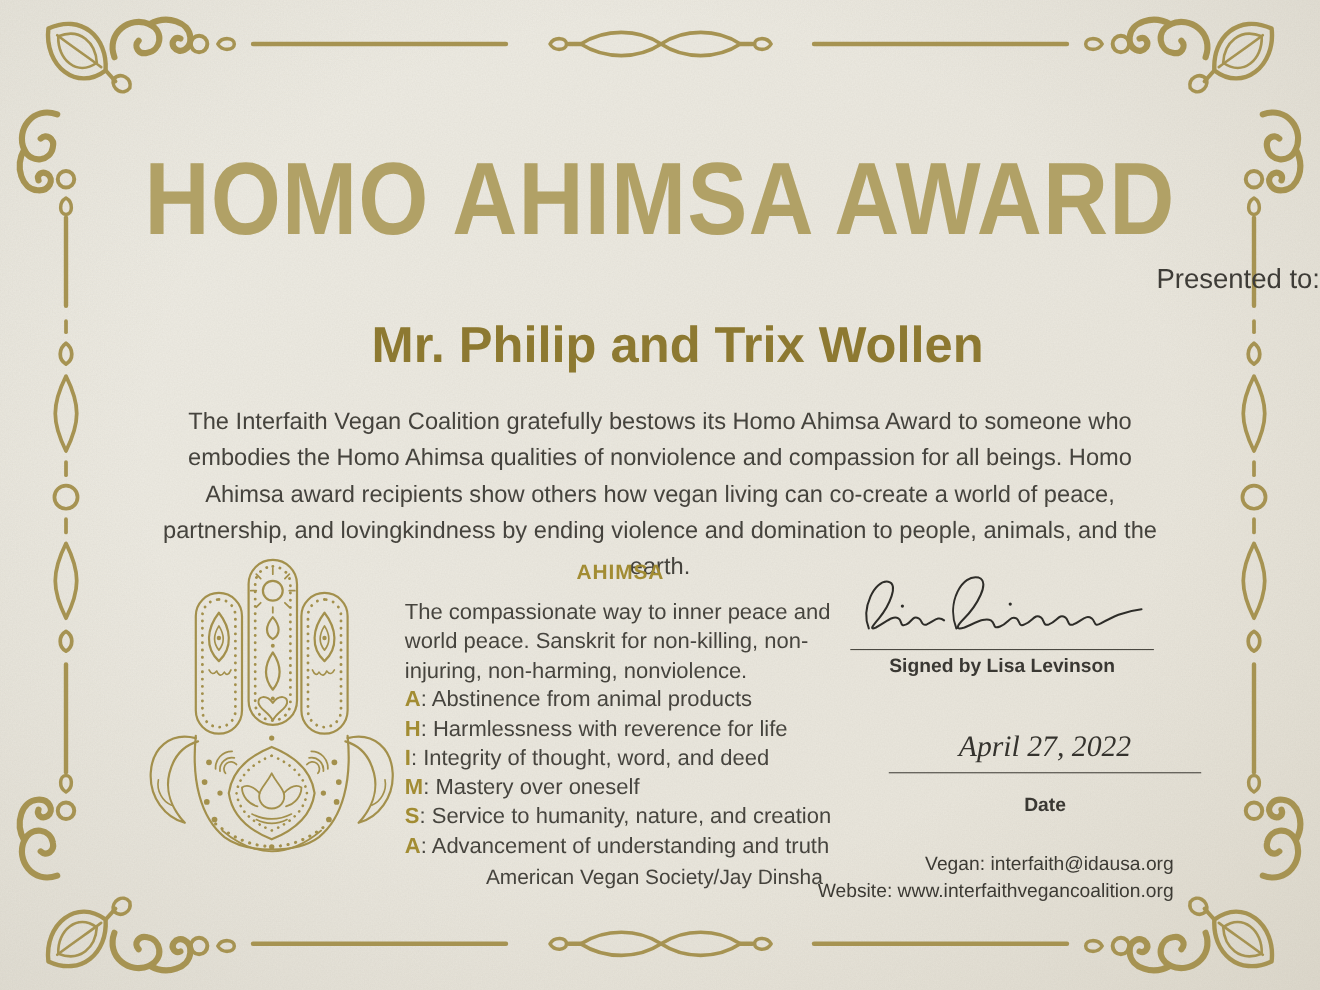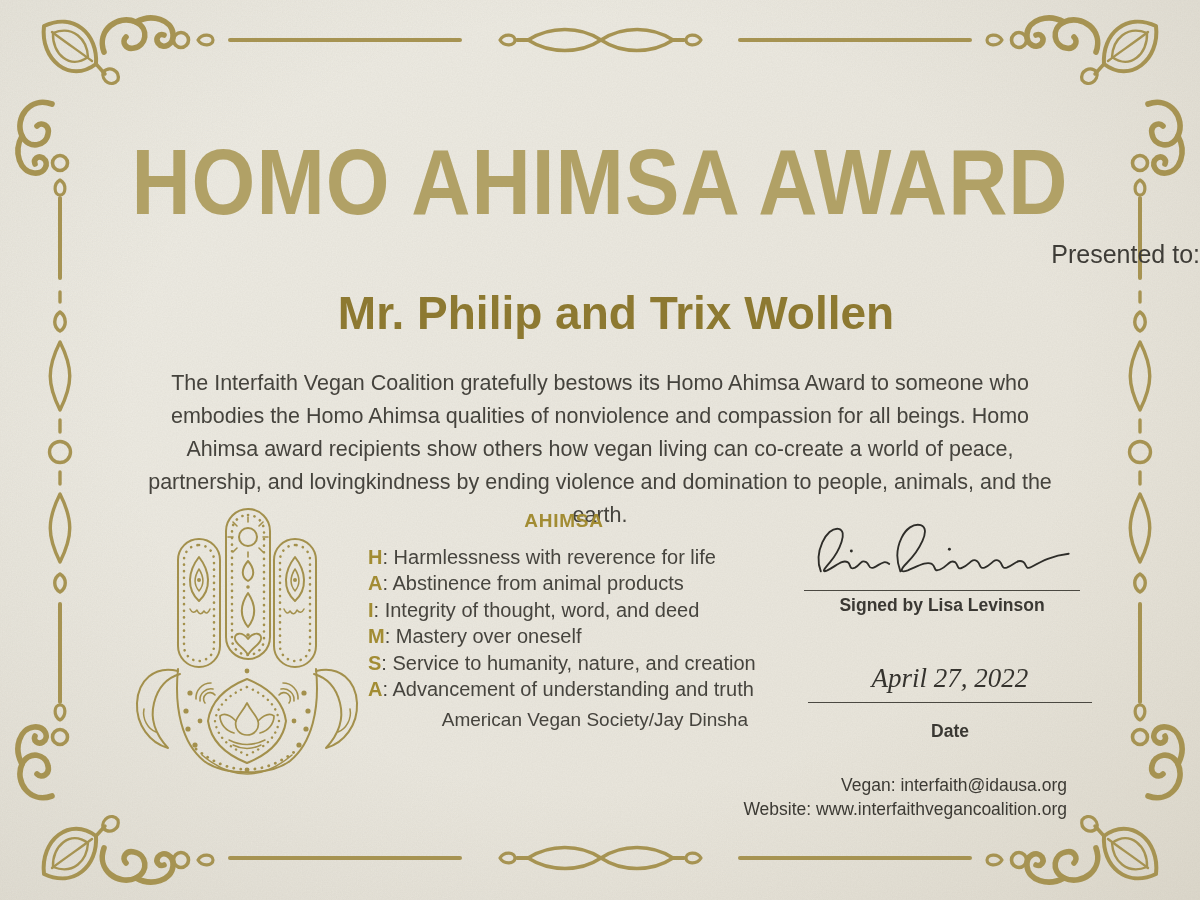--- a/index.html
+++ b/index.html
@@ -17,21 +17,21 @@
   }
   .presented{position:absolute;left:0;top:240px;width:100%;text-align:right;font-size:25px;color:#3e3c37;}
   .recipient{position:absolute;left:16px;top:286px;width:100%;text-align:center;font-size:46px;font-weight:bold;color:#8d7931;}
   .description{position:absolute;left:135px;top:367px;width:930px;text-align:center;font-size:21.5px;line-height:33px;color:#45433d;}
   .hamsa{position:absolute;left:132px;top:497px;}
   .ahimsa-col{position:absolute;left:368px;top:508px;width:392px;font-size:20px;line-height:26.5px;color:#46443e;}
   .ahimsa-heading{text-align:center;font-weight:bold;font-size:19px;letter-spacing:0.8px;color:#a28c33;margin-bottom:9px;}
   .acro-letter{font-weight:bold;color:#a28c33;}
   .acro-sep{white-space:pre;}
   .attribution{font-size:19px;text-align:right;padding-right:12px;margin-top:4px;color:#45433d;}
-  .sign-col{position:absolute;left:804px;top:514px;width:276px;text-align:center;}
+  .sign-col{position:absolute;left:773px;top:514px;width:276px;text-align:center;}
   .sig-svg{display:block;margin:0 auto 2px auto;}
   .rule{border:none;border-top:1.4px solid #4a4841;margin:0;}
   .sign-label{font-weight:bold;font-size:17.5px;color:#3a3833;margin-top:4px;}
   .date-col{position:absolute;left:808px;top:663px;width:284px;text-align:center;}
   .date-value{font-family:"Liberation Serif",serif;font-style:italic;font-size:27px;color:#35332e;}
   .date-col .rule{margin-top:8px;}
   .date-label{font-weight:bold;font-size:17.5px;color:#3a3833;margin-top:18px;}
   .contact{position:absolute;left:690px;top:773px;width:377px;text-align:right;font-size:17.5px;line-height:24px;color:#3c3a34;}
 </style>
 </head>
@@ -159,22 +159,23 @@
         <circle cx="162" cy="224" r="2.4"></circle>
         <circle cx="68" cy="224" r="2.4"></circle>
         <circle cx="115" cy="273" r="2.4"></circle>
       <circle cx="116" cy="90" r="1.8"></circle>
         <circle cx="116" cy="138" r="1.8"></circle>
     </g>
   </svg>
 
   <div class="ahimsa-col">
     <div class="ahimsa-heading">AHIMSA</div>
+    <div>The compassionate way to inner peace and world peace. Sanskrit for non-killing, non-injuring, non-harming, nonviolence.</div>
+    <div><span class="acro-letter">A</span><span class="acro-sep">: </span><span>Abstinence from animal products</span></div>
     <div><span class="acro-letter">H</span><span class="acro-sep">: </span><span>Harmlessness with reverence for life</span></div>
-    <div><span class="acro-letter">A</span><span class="acro-sep">: </span><span>Abstinence from animal products</span></div>
     <div><span class="acro-letter">I</span><span class="acro-sep">: </span><span>Integrity of thought, word, and deed</span></div>
     <div><span class="acro-letter">M</span><span class="acro-sep">: </span><span>Mastery over oneself</span></div>
     <div><span class="acro-letter">S</span><span class="acro-sep">: </span><span>Service to humanity, nature, and creation</span></div>
     <div><span class="acro-letter">A</span><span class="acro-sep">: </span><span>Advancement of understanding and truth</span></div>
     <div class="attribution">American Vegan Society/Jay Dinsha</div>
   </div>
 
   <div class="sign-col">
     <svg class="sig-svg" width="272" height="74" viewBox="0 0 290 80" fill="none" stroke="#2e2d29" stroke-width="2" stroke-linecap="round">
       <path d="M14,62 C6,42 20,14 33,16 C44,18 34,40 24,52 C18,59 14,64 21,61 C31,56 37,49 43,52 C47,54 44,61 51,58 C57,55 57,49 63,52 C67,54 65,60 71,58 C78,55 82,49 88,54"></path>

